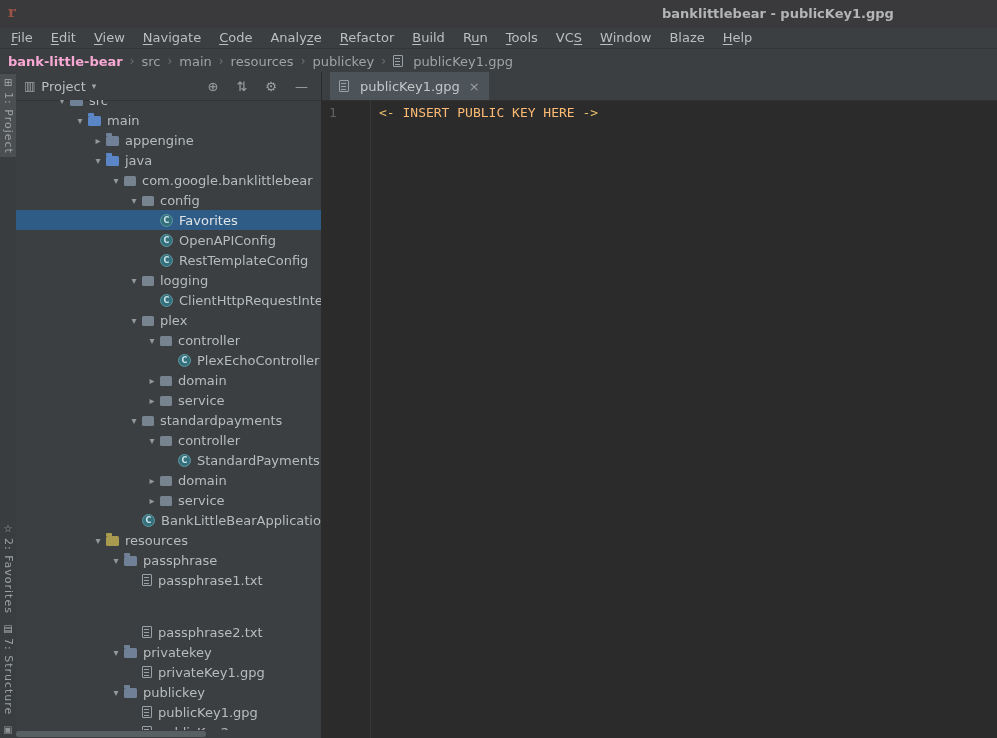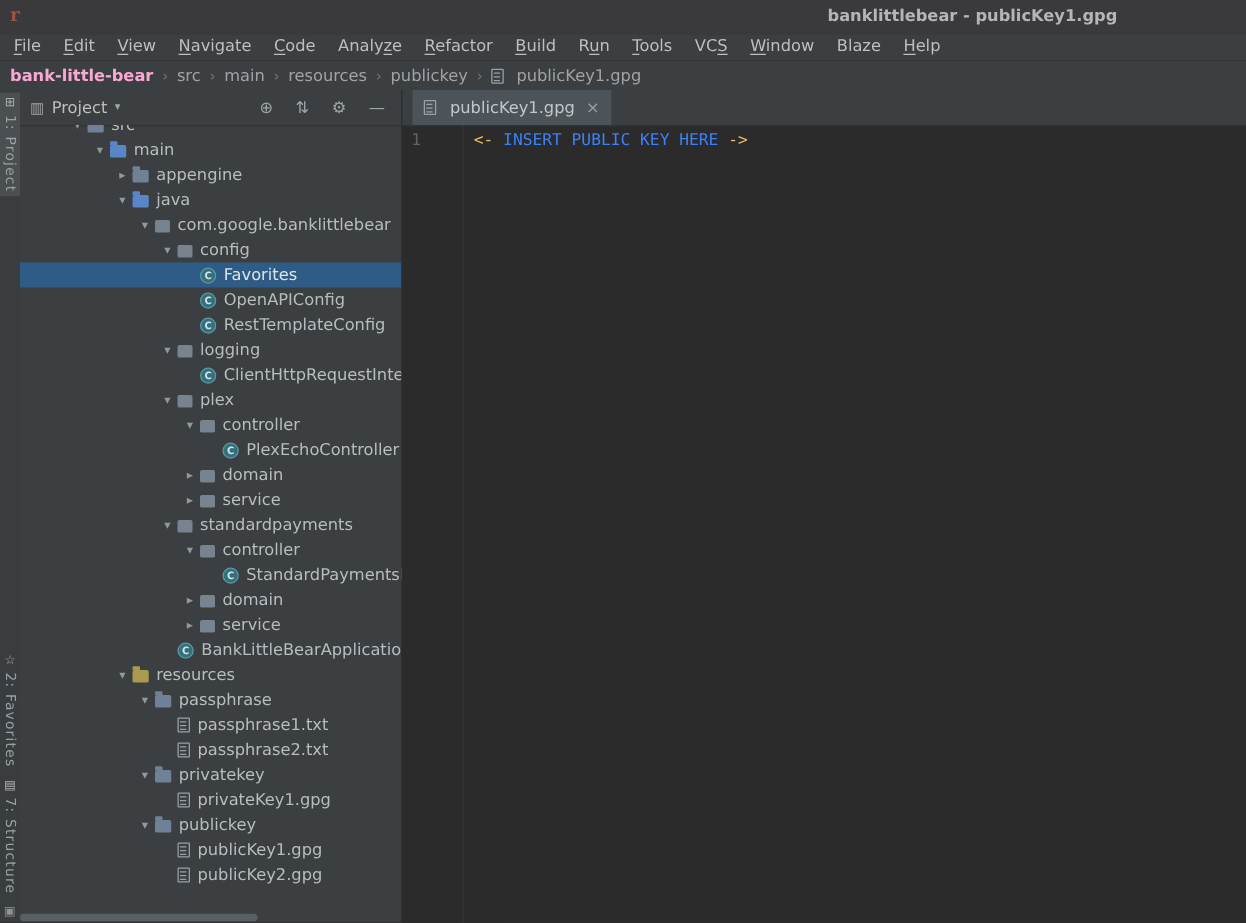--- a/index.html
+++ b/index.html
@@ -263,21 +263,21 @@
       <div class="tree-row" style="padding-left: 92px;">
         <span class="arrow">▾</span>
         <span class="ic ic-folder plain"></span>
         <span class="tree-label">passphrase</span>
       </div>
       <div class="tree-row" style="padding-left: 110px;">
         <span class="arrow"></span>
         <span class="ic ic-file"></span>
         <span class="tree-label">passphrase1.txt</span>
       </div>
-      <div class="tree-row" style="padding-left: 110px;">
+      <div class="tree-row" style="padding-left: 110px; margin-top: 32px;">
         <span class="arrow"></span>
         <span class="ic ic-file"></span>
         <span class="tree-label">passphrase2.txt</span>
       </div>
       <div class="tree-row" style="padding-left: 92px;">
         <span class="arrow">▾</span>
         <span class="ic ic-folder plain"></span>
         <span class="tree-label">privatekey</span>
       </div>
       <div class="tree-row" style="padding-left: 110px;">
@@ -309,15 +309,15 @@
       <div class="tab active">
         <span class="ic ic-file"></span>
         <span>publicKey1.gpg</span>
         <span class="tab-close">×</span>
       </div>
     </div>
   <div class="editor-body">
     <div class="gutter">
         <span class="ln">1</span>
       </div>
-    <div class="code"><div class="code-line"><span style="color: rgb(232, 191, 106);">&lt;-</span><span style="color: #3b82f6;"> INSERT PUBLIC KEY HERE </span><span style="color: rgb(232, 191, 106);">-&gt;</span></div></div>
+    <div class="code"><div class="code-line"><span style="color: rgb(232, 191, 106);">&lt;-</span><span style="color: #fdba74;"> INSERT PUBLIC KEY HERE </span><span style="color: rgb(232, 191, 106);">-&gt;</span></div></div>
   </div>
 </div>
 
 </body></html>

